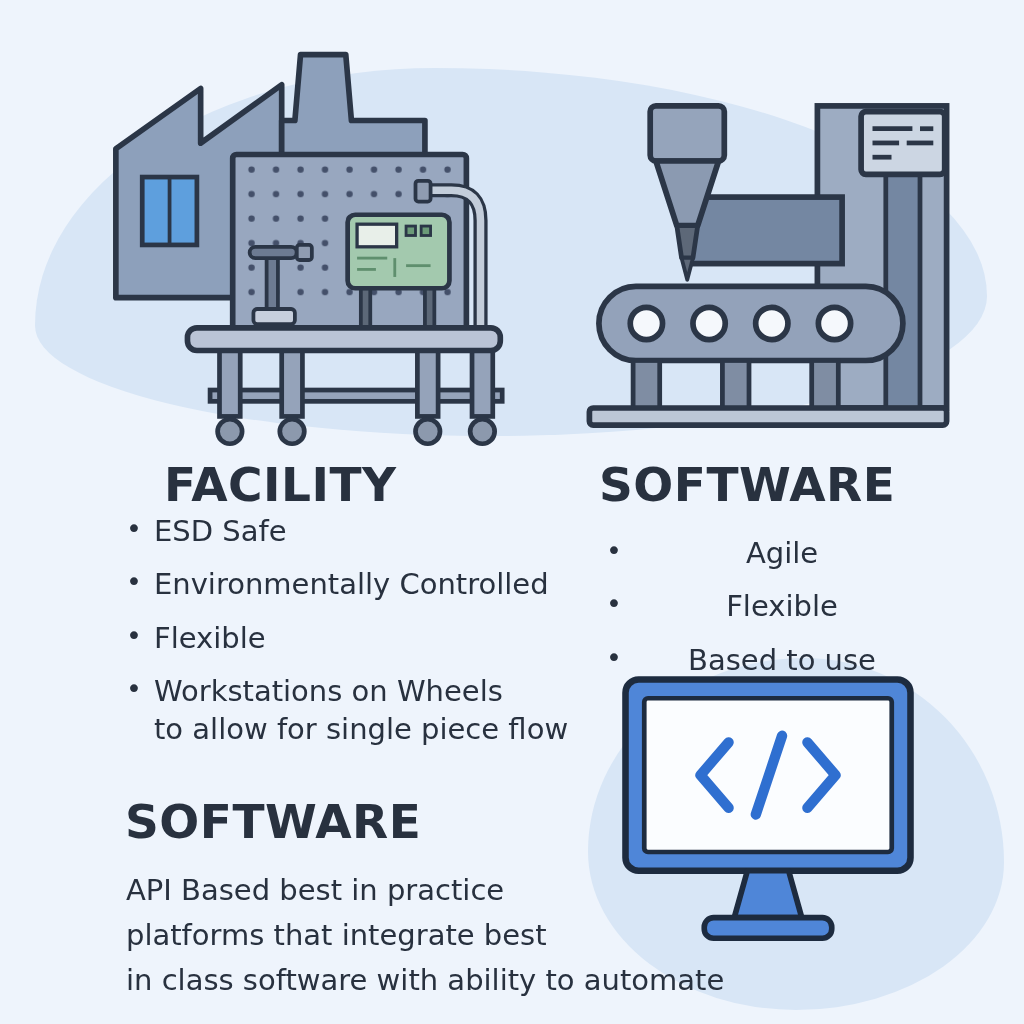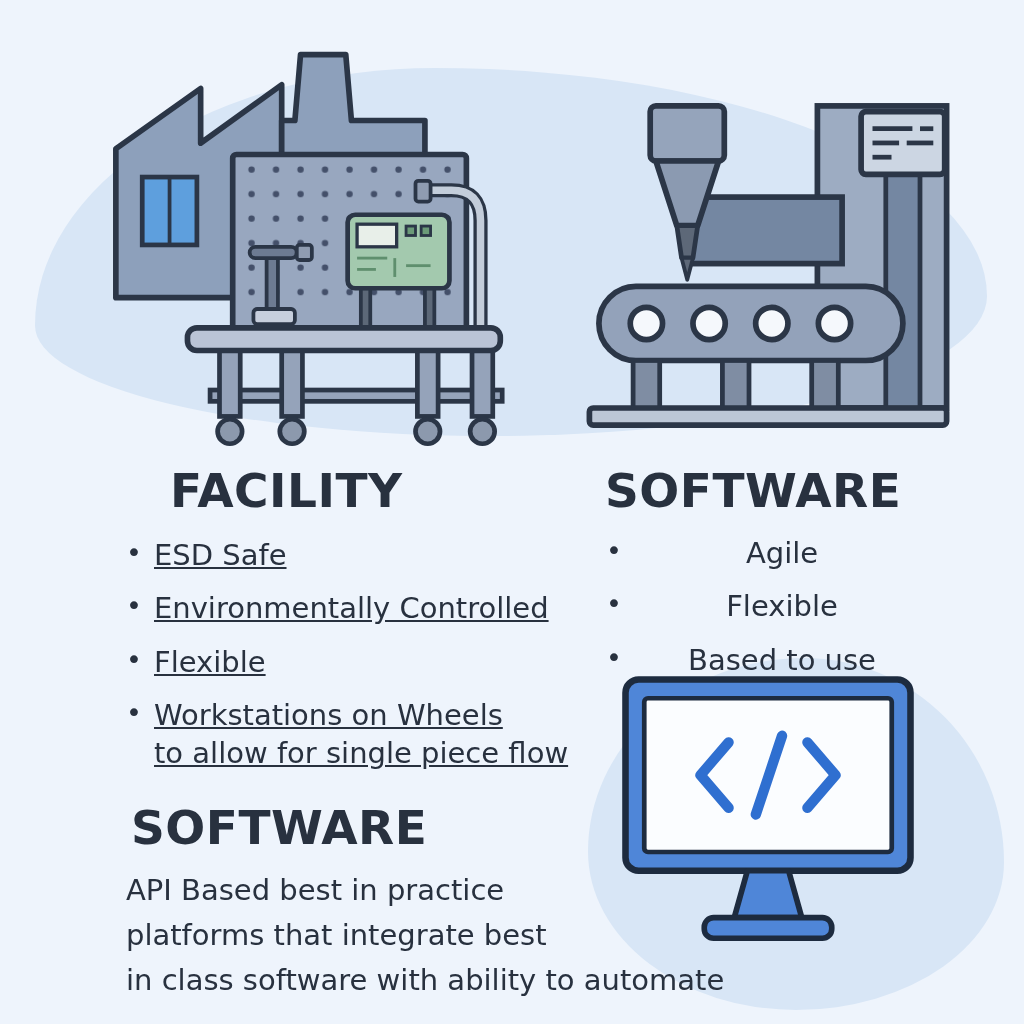--- a/index.html
+++ b/index.html
@@ -11,32 +11,32 @@
   }
   .blob{position:absolute;background:#d8e6f6;}
   .blob-top{left:35px;top:68px;width:952px;height:368px;
     border-radius:42% 58% 52% 48% / 70% 62% 38% 30%;}
   .blob-bottom{left:588px;top:658px;width:416px;height:352px;
     border-radius:52% 48% 50% 50% / 55% 58% 42% 45%;}
   .illus{position:absolute;}
   .illus-factory{left:48px;top:15px;width:490px;}
   .illus-equipment{left:578px;top:85px;width:380px;}
   .illus-monitor{left:618px;top:672px;width:300px;}
-  .title{position:absolute;margin:7px;font-size:47px;font-weight:bold;
+  .title{position:absolute;margin:1px;font-size:47px;font-weight:bold;
     letter-spacing:.5px;color:#28313f;}
   .title-facility{left:163px;top:456px;}
   .title-equipment{left:598px;top:456px;}
   .title-software{left:124px;top:793px;}
   ul.bullets{position:absolute;margin:0;padding:0;list-style:none;
     font-size:29px;line-height:1.32;}
   .bullets li{position:relative;margin:0 0 15px 0;padding-left:34px;
     white-space:pre-line;}
   .bullets li::before{content:"•";position:absolute;left:6px;top:-1px;
     font-size:27px;color:#28313f;}
-  .facility-list{left:120px;top:536px;width:470px;text-decoration:underline;}
+  .facility-list{left:120px;top:512px;width:470px;}
   .equipment-list{left:600px;top:534px;width:330px;text-align:center;}
   .software-body{position:absolute;left:126px;top:868px;font-size:29px;
     line-height:1.55;white-space:pre-line;width:720px;}
 </style>
 </head>
 <body>
 
 <div class="canvas">
 
   <div class="blob blob-top"></div>

